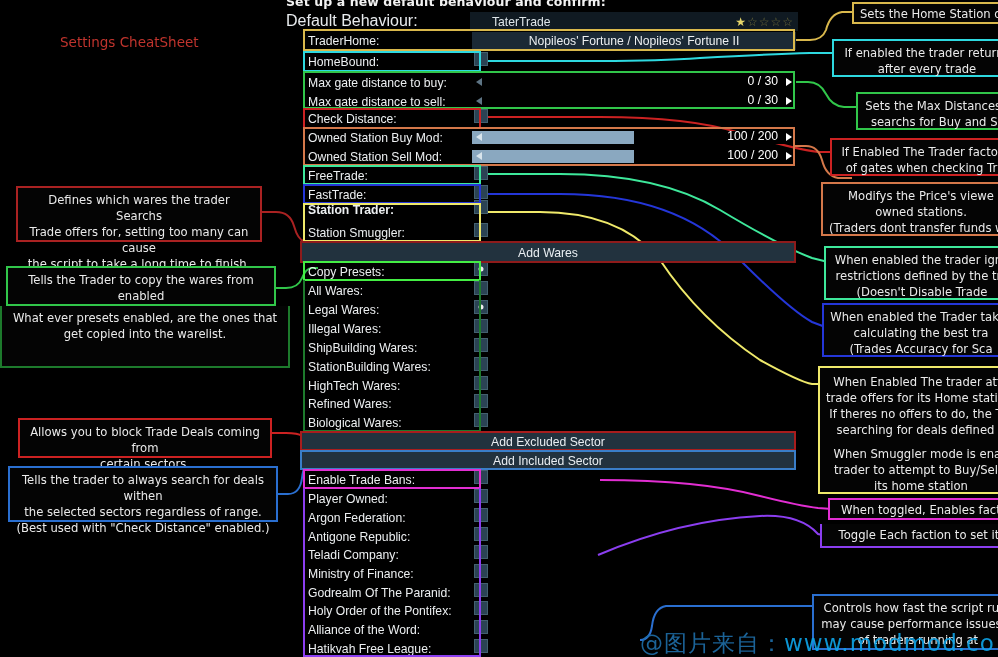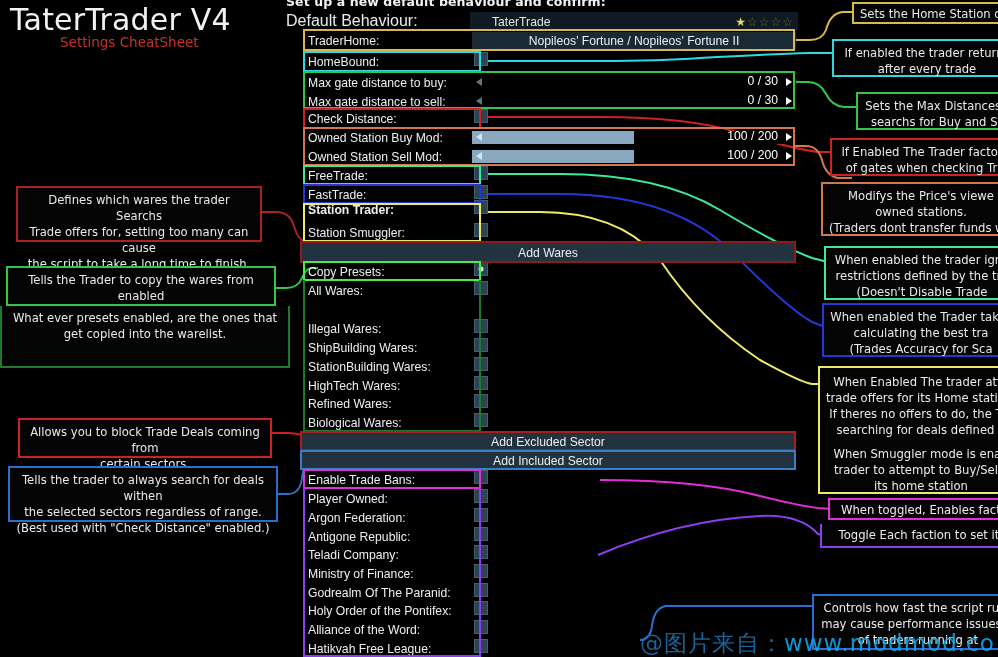--- a/index.html
+++ b/index.html
@@ -126,21 +126,20 @@
     letter-spacing:1px;
   }
   #watermark .url{color:#0ea5e9;}
   .nowrap{white-space:nowrap;}
 </style>
 </head>
 <body>
 
 <div class="stage">
 
-  <div id="app-title">TaterTrader V4</div>
   <div id="app-subtitle">Settings CheatSheet</div>
 
   <svg id="wires" viewBox="0 0 998 657">
 
     <path d="M795 40 L810 40 Q822 40 826 30 Q830 14 842 12 L855 12" stroke="#d9b84c"></path>
 
     <path d="M478 61 L600 61 Q660 61 700 58 Q770 54 810 53 L832 53" stroke="#2ed9e0"></path>
 
     <path d="M795 82 L808 82 Q820 82 826 94 Q832 106 844 107 L856 107" stroke="#31c64a"></path>
 
@@ -376,20 +375,26 @@
     <div class="row" style="top:262px;">
       <div class="lbl">Copy Presets:</div>
       <div class="field">
           <div class="cb radio"></div>
         </div>
     </div>
     <div class="row" style="top:281px;">
       <div class="lbl">All Wares:</div>
       <div class="field">
           <div class="cb"></div>
+        </div>
+    </div>
+    <div class="row" style="top:300px;">
+      <div class="lbl">Legal Wares:</div>
+      <div class="field">
+          <div class="cb radio"></div>
         </div>
     </div>
     <div class="row" style="top:319px;">
       <div class="lbl">Illegal Wares:</div>
       <div class="field">
           <div class="cb"></div>
         </div>
     </div>
     <div class="row" style="top:338px;">
       <div class="lbl">ShipBuilding Wares:</div>

